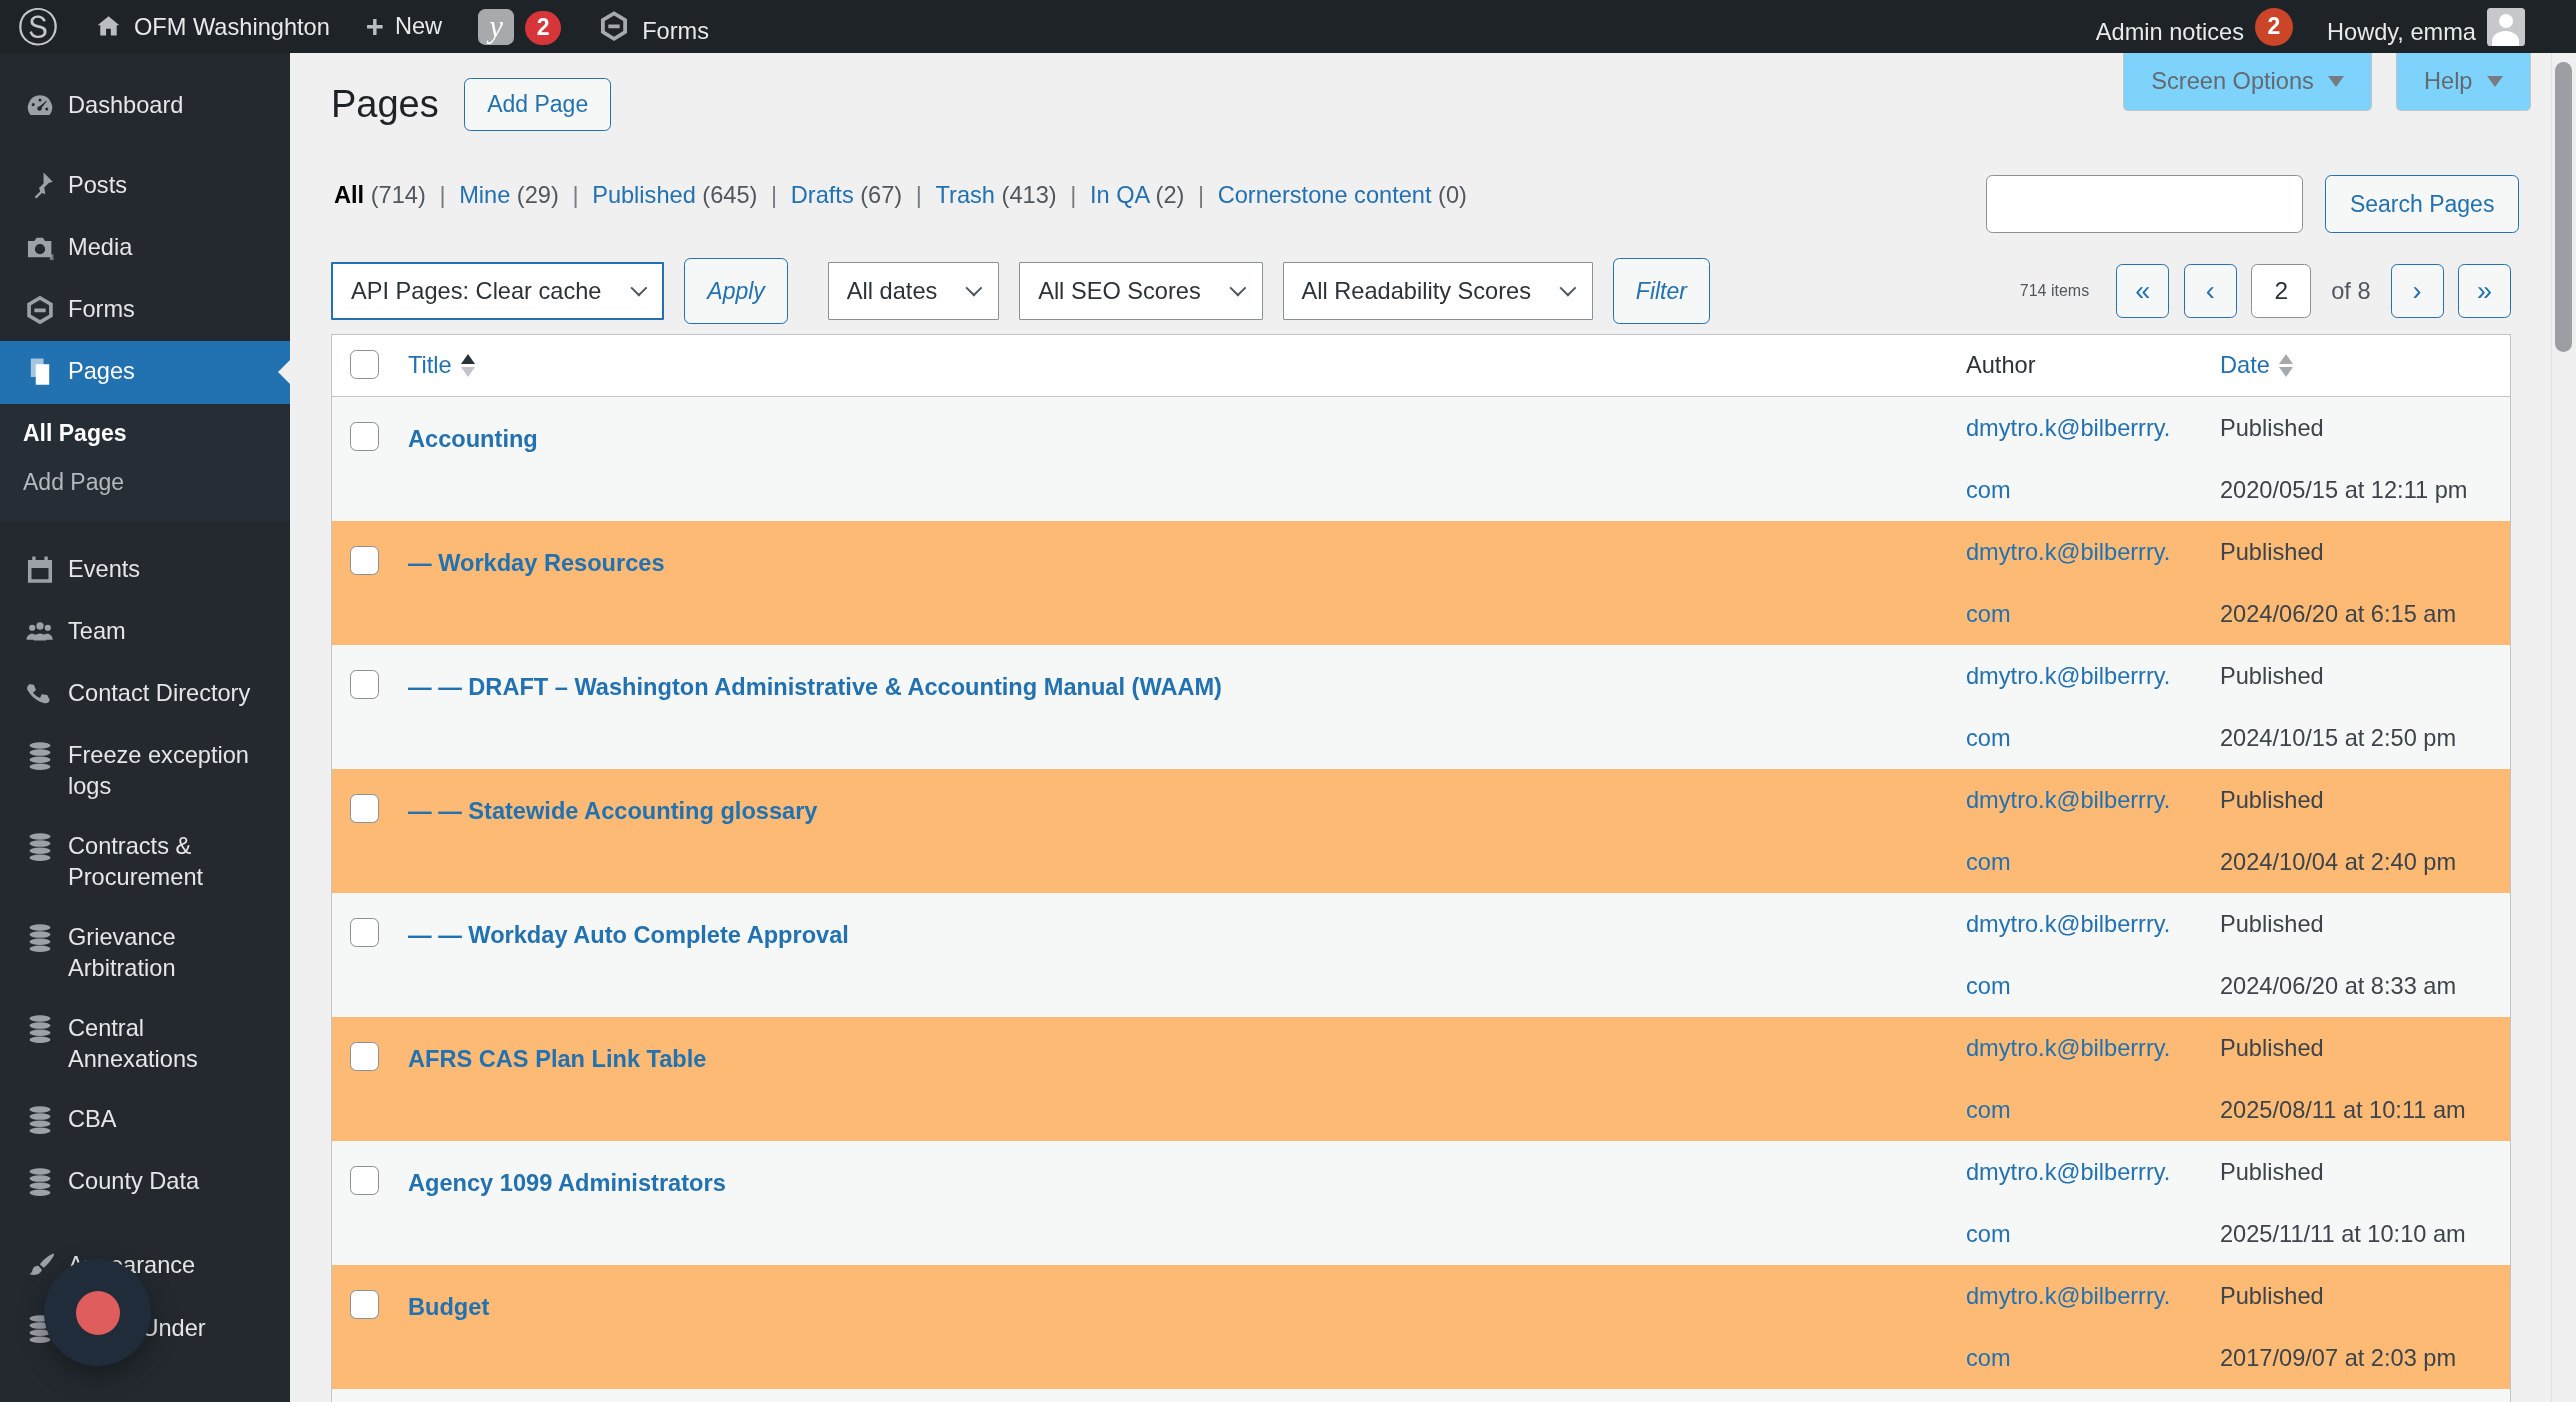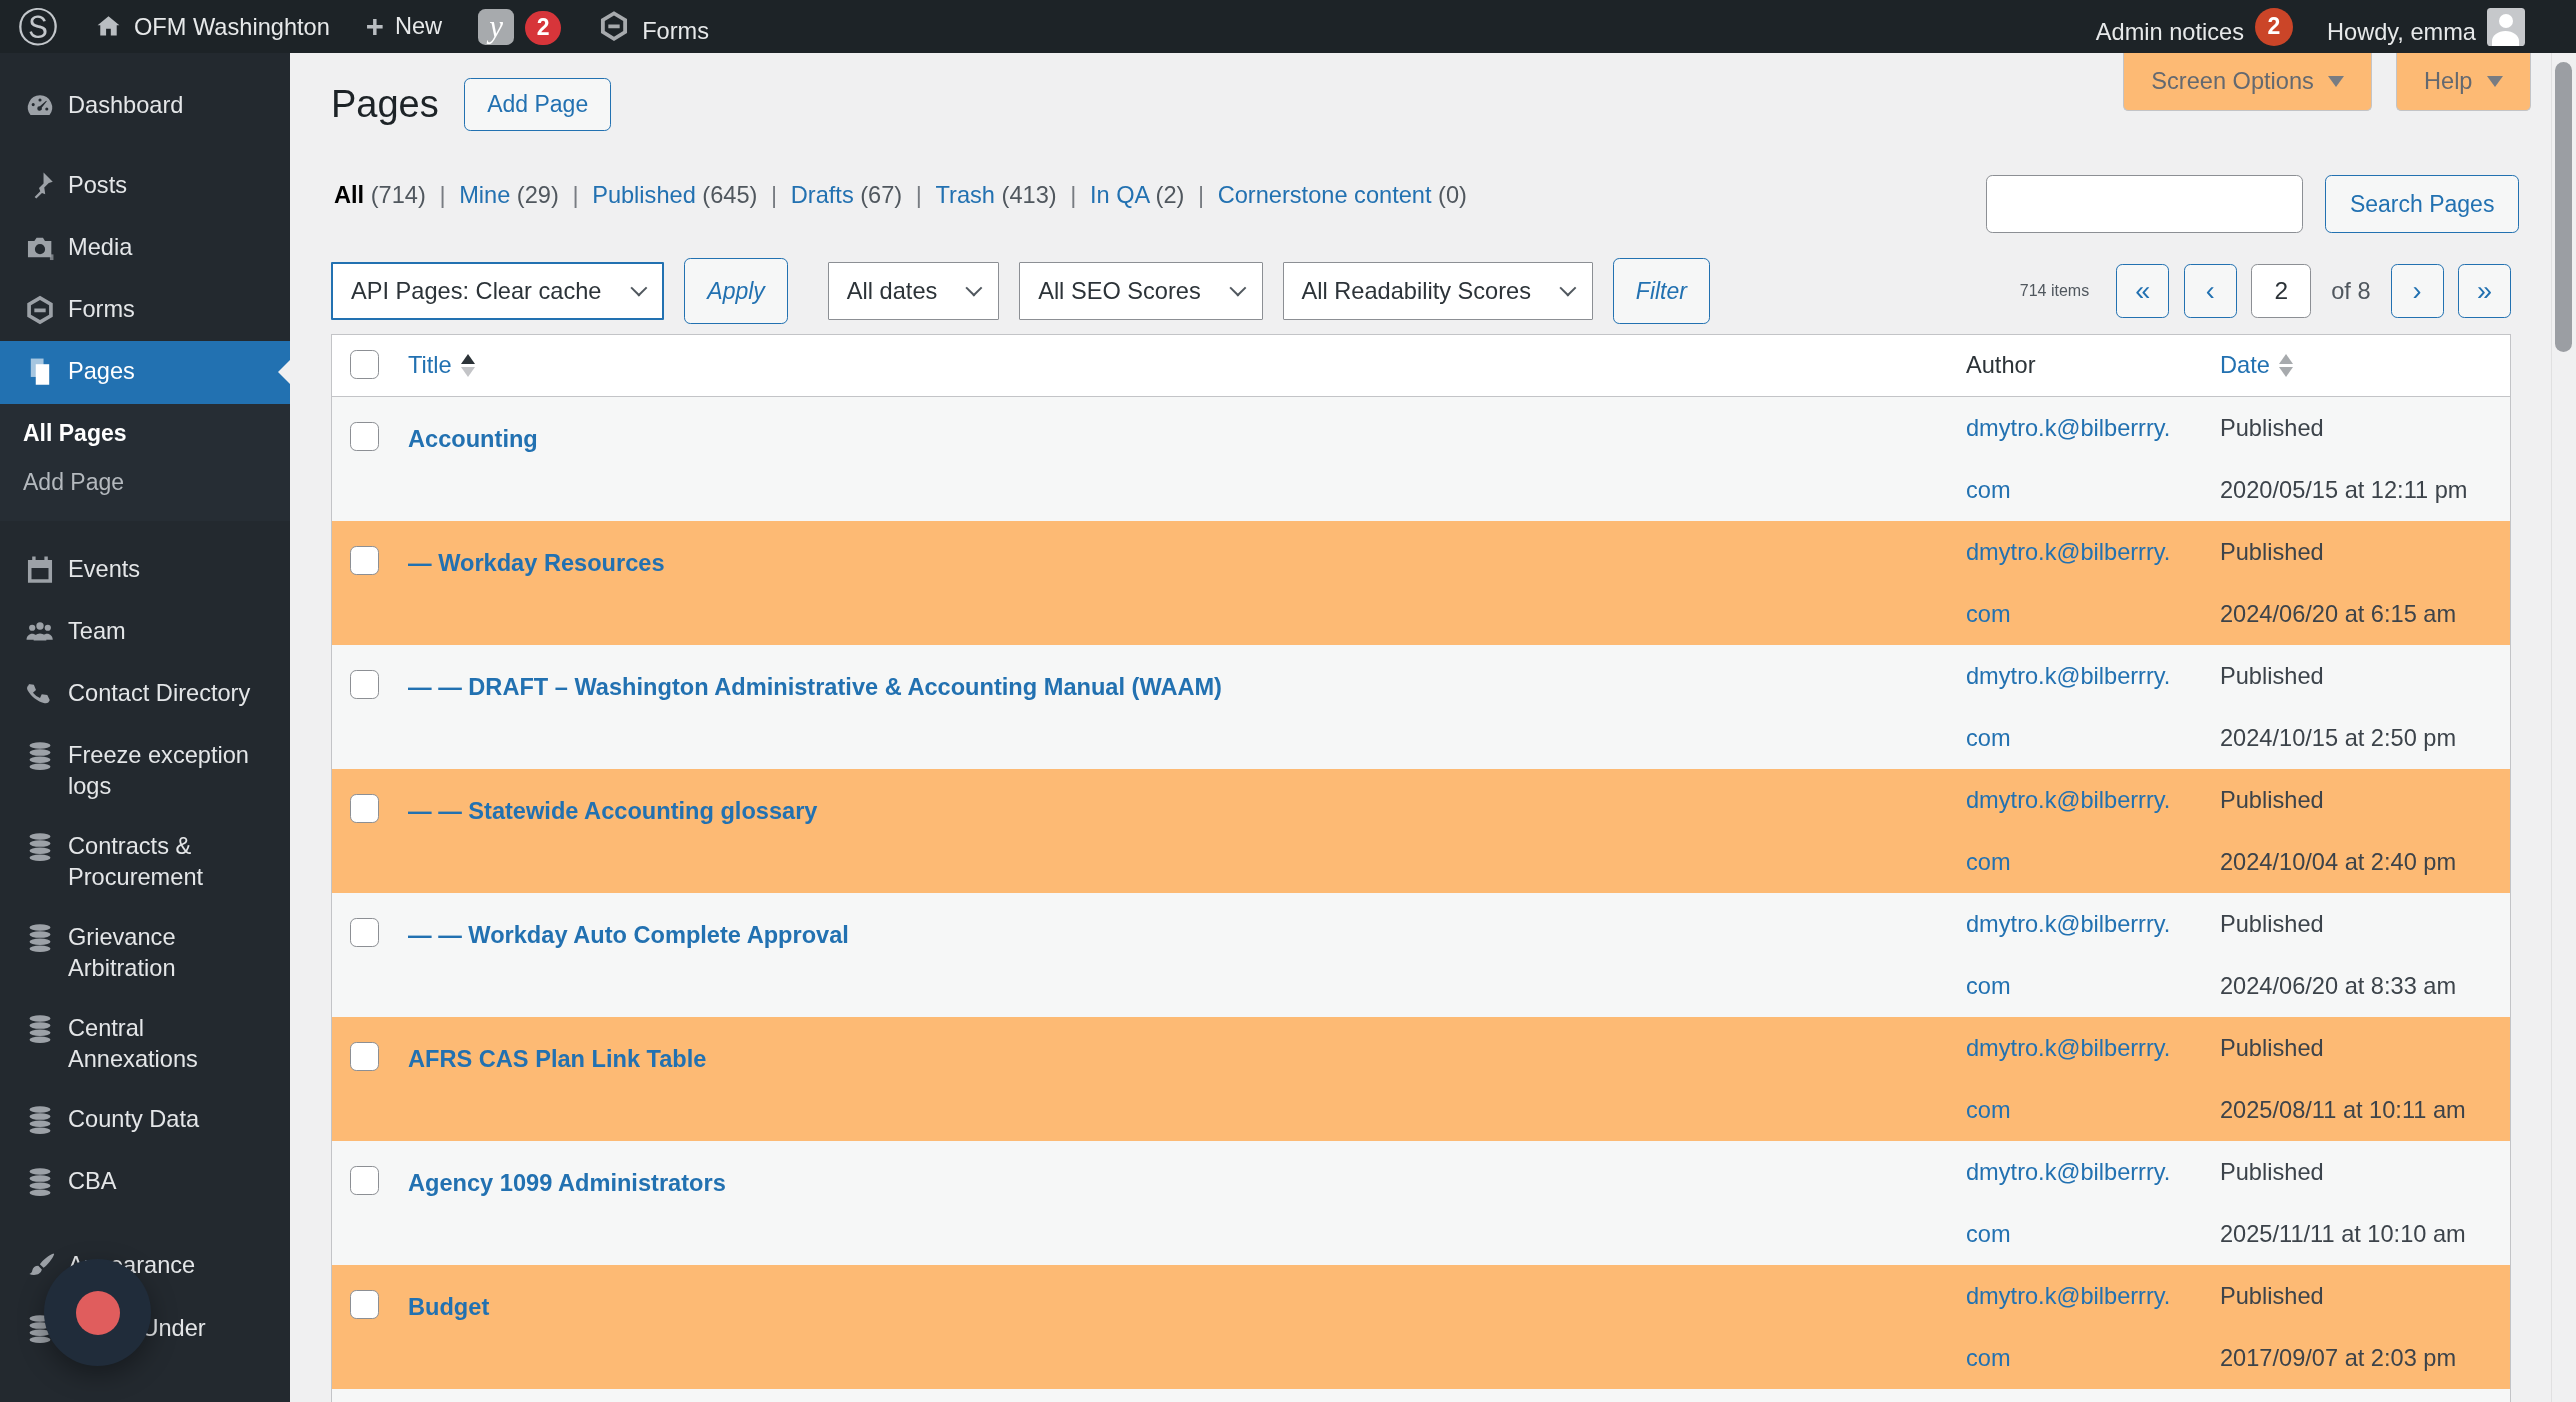--- a/index.html
+++ b/index.html
@@ -36,21 +36,21 @@
   .menu-item.selected { background:#2271b1; color:#fff; }
   .menu-item.selected .menu-icon { color:#fff; }
   .menu-item.selected::after { content:""; position:absolute; right:0; top:50%; margin-top:-12.7px; border:12.7px solid transparent; border-right-color:#f0f0f1; }
   .submenu { background:#262d34; padding:5.4px 0 14.5px; }
   .submenu-item { padding:10px 0 10px 23px; font-size:23px; line-height:29px; color:#b4b9be; cursor:pointer; }
   .submenu-item.current { color:#fff; font-weight:bold; }
 
   
   #content { position:absolute; left:290px; top:53px; right:0; bottom:0; }
   .screen-tabs { position:absolute; top:0; right:45px; display:flex; gap:23.6px; z-index:5; }
-  .screen-tab { background:#fdba74; border:0.9px solid #c3c4c7; border-top:none; border-radius:0 0 5.4px 5.4px; height:58px; display:flex; align-items:center; gap:14.5px; padding:0 27px; color:#646970; font-size:23.6px; cursor:pointer; }
+  .screen-tab { background:#7dd3fc; border:0.9px solid #c3c4c7; border-top:none; border-radius:0 0 5.4px 5.4px; height:58px; display:flex; align-items:center; gap:14.5px; padding:0 27px; color:#646970; font-size:23.6px; cursor:pointer; }
   .tab-chev { width:0; height:0; border-left:8.2px solid transparent; border-right:8.2px solid transparent; border-top:11px solid #787c82; }
 
   .page-header { position:absolute; top:25.4px; left:41px; display:flex; align-items:center; gap:25.4px; }
   .page-title { font-size:38px; font-weight:400; color:#1d2327; }
   .button { background:#f6f7f7; border:1.8px solid #2271b1; color:#2271b1; border-radius:6.3px; font-size:23px; display:inline-flex; align-items:center; justify-content:center; cursor:pointer; font-family:inherit; }
   .add-page-btn { height:53px; padding:0 22px; }
 
   .subsubsub { position:absolute; top:129px; left:44px; display:flex; align-items:center; gap:13.6px; font-size:23.6px; white-space:nowrap; }
   .flink { color:#2271b1; }
   .flink.current { color:#000; font-weight:bold; }
@@ -272,32 +272,32 @@
       </div>
       <div class="menu-item">
         <span class="menu-icon">
           <svg viewBox="0 0 24 24" fill="currentColor">
             <ellipse cx="12" cy="4.6" rx="7.4" ry="2.3"></ellipse>
             <ellipse cx="12" cy="9.6" rx="7.4" ry="2.3"></ellipse>
             <ellipse cx="12" cy="14.6" rx="7.4" ry="2.3"></ellipse>
             <ellipse cx="12" cy="19.6" rx="7.4" ry="2.3"></ellipse>
           </svg>
         </span>
+        <span class="menu-label">CBA</span>
+      </div>
+      <div class="menu-item">
+        <span class="menu-icon">
+          <svg viewBox="0 0 24 24" fill="currentColor">
+            <ellipse cx="12" cy="4.6" rx="7.4" ry="2.3"></ellipse>
+            <ellipse cx="12" cy="9.6" rx="7.4" ry="2.3"></ellipse>
+            <ellipse cx="12" cy="14.6" rx="7.4" ry="2.3"></ellipse>
+            <ellipse cx="12" cy="19.6" rx="7.4" ry="2.3"></ellipse>
+          </svg>
+        </span>
         <span class="menu-label">County Data</span>
-      </div>
-      <div class="menu-item">
-        <span class="menu-icon">
-          <svg viewBox="0 0 24 24" fill="currentColor">
-            <ellipse cx="12" cy="4.6" rx="7.4" ry="2.3"></ellipse>
-            <ellipse cx="12" cy="9.6" rx="7.4" ry="2.3"></ellipse>
-            <ellipse cx="12" cy="14.6" rx="7.4" ry="2.3"></ellipse>
-            <ellipse cx="12" cy="19.6" rx="7.4" ry="2.3"></ellipse>
-          </svg>
-        </span>
-        <span class="menu-label">CBA</span>
       </div>
       <div class="menu-item gap-top">
         <span class="menu-icon">
           <svg viewBox="0 0 24 24" fill="currentColor">
             <path d="M21.5 2.5c-3.2 1.1-7.6 4.8-9.6 7.5l2.6 2.6c2.7-2 6.4-6.4 7.5-9.6zM10.8 11.2l2.5 2.5c-.4 2.3-2.4 3.9-5.6 3.9-1.2 0-2.3-.3-3.2-.7 1.4-.6 1.9-1.4 2.1-2.6.4-1.8 1.8-3.1 4.2-3.1z"></path>
           </svg>
         </span>
         <span class="menu-label">Appearance</span>
       </div>
       <div class="menu-item">

